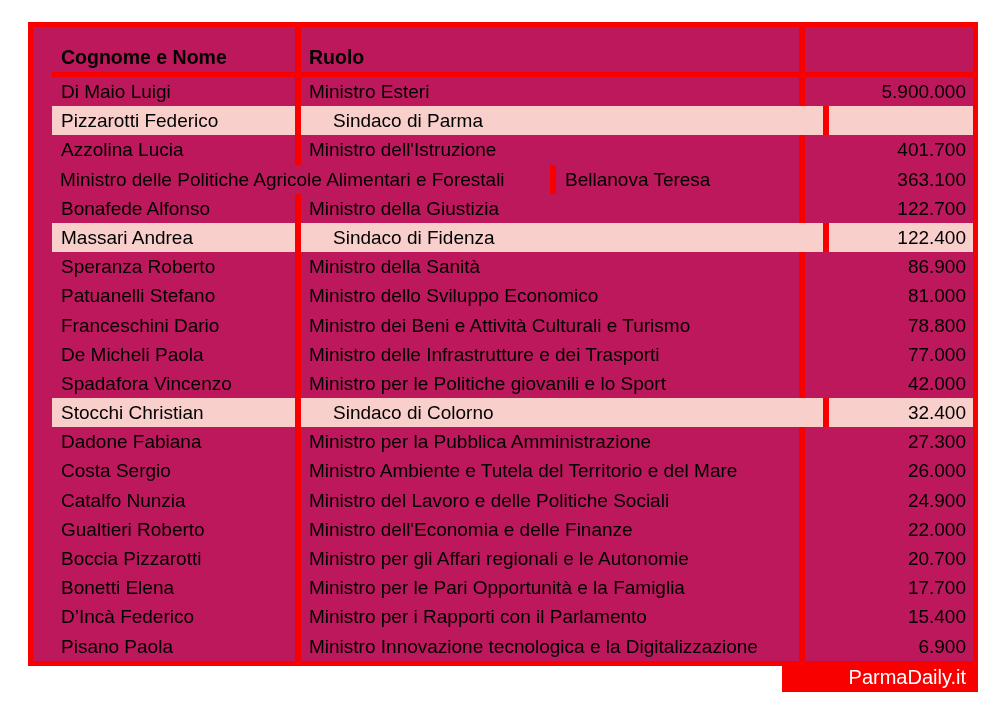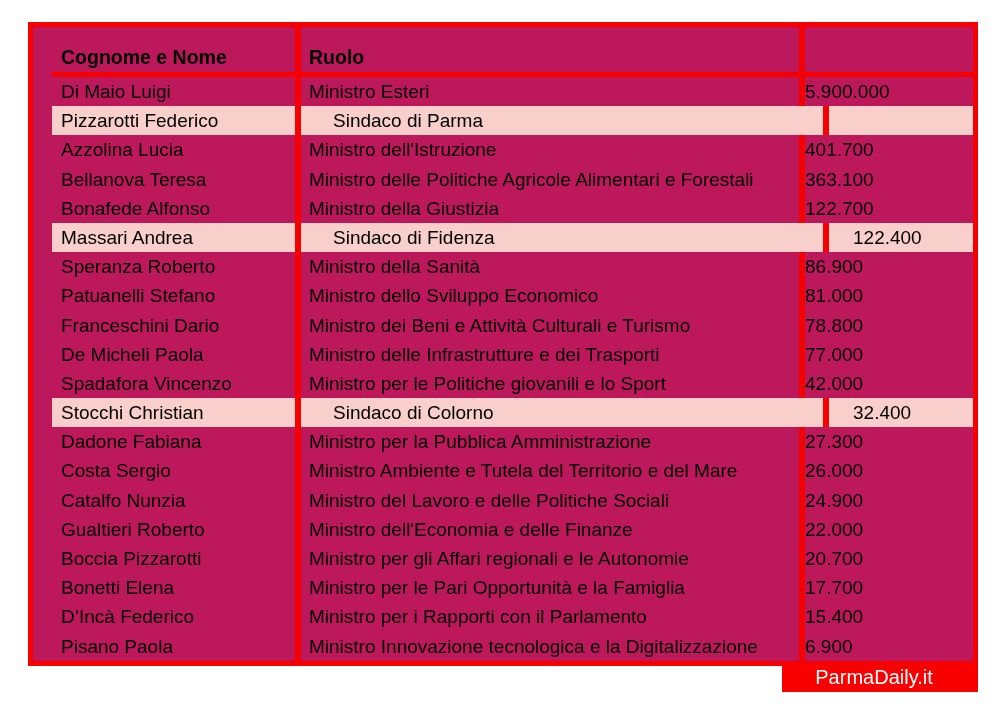--- a/index.html
+++ b/index.html
@@ -50,21 +50,21 @@
     border-right: 6px solid var(--red);
     padding-left: 9px;
   }
   .c2 {
     width: 504px;
     border-right: 6px solid var(--red);
     padding-left: 8px;
   }
   .c3 {
     flex: 1;
-    text-align: left;
+    text-align: right;
     padding-right: 7px;
   }
   .row .cell {
     font-size: 19px;
     line-height: 29.2px;
   }
   .th {
     font-weight: bold;
     font-size: 19.5px;
     display: flex;
@@ -85,21 +85,21 @@
     position: absolute;
     left: 782px;
     top: 663px;
     width: 196px;
     height: 29px;
     box-sizing: border-box;
     background: var(--red);
     color: var(--brand-text);
     font-size: 20px;
     line-height: 29px;
-    text-align: center;
+    text-align: right;
     padding-right: 12px;
   }
 </style>
 </head>
 <body>
 
 <div class="canvas">
 
   <div class="tbl">
 
@@ -121,22 +121,22 @@
         <div class="row hl">
           <div class="cell c1">Pizzarotti Federico</div>
           <div class="cell c2">Sindaco di Parma</div>
         </div>
         <div class="row">
           <div class="cell c1">Azzolina Lucia</div>
           <div class="cell c2">Ministro dell'Istruzione</div>
           <div class="cell c3">401.700</div>
         </div>
         <div class="row">
+          <div class="cell c2">Ministro delle Politiche Agricole Alimentari e Forestali</div>
           <div class="cell c1">Bellanova Teresa</div>
-          <div class="cell c2">Ministro delle Politiche Agricole Alimentari e Forestali</div>
           <div class="cell c3">363.100</div>
         </div>
         <div class="row">
           <div class="cell c1">Bonafede Alfonso</div>
           <div class="cell c2">Ministro della Giustizia</div>
           <div class="cell c3">122.700</div>
         </div>
         <div class="row hl">
           <div class="cell c1">Massari Andrea</div>
           <div class="cell c2">Sindaco di Fidenza</div>

